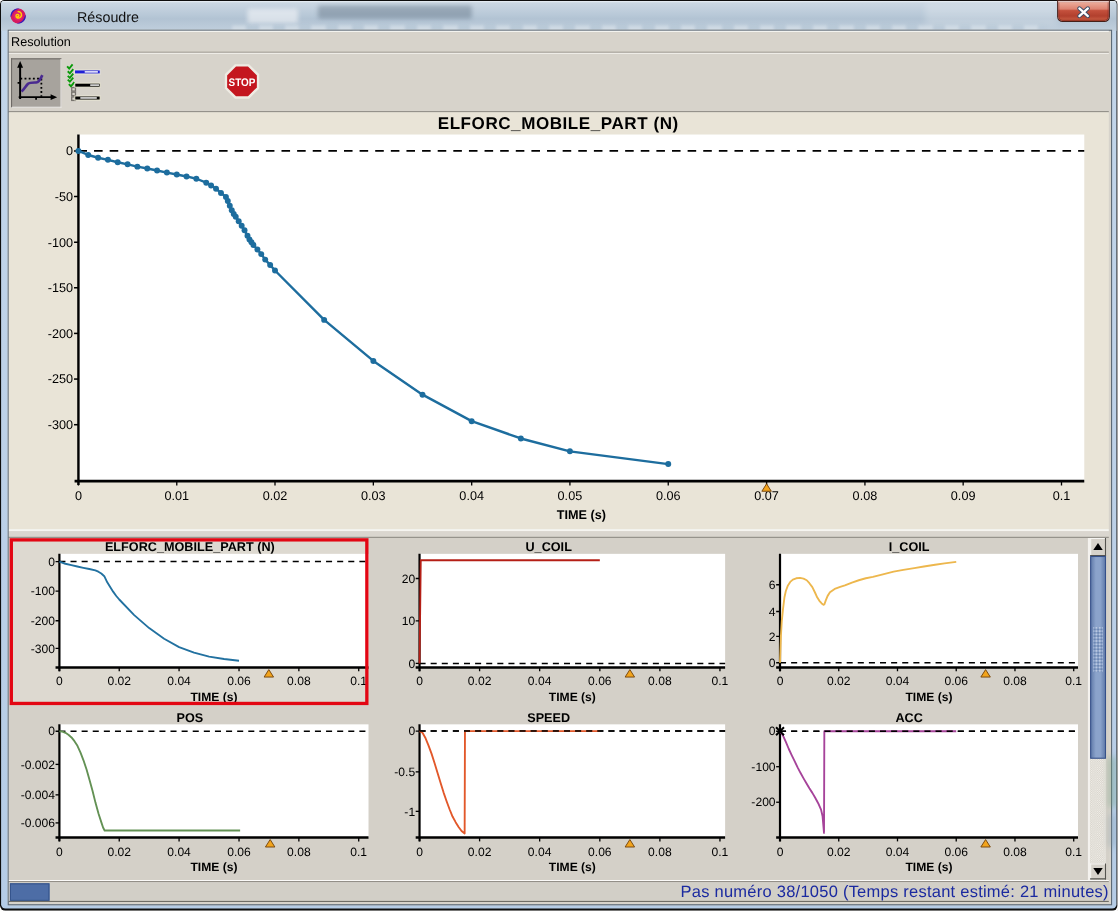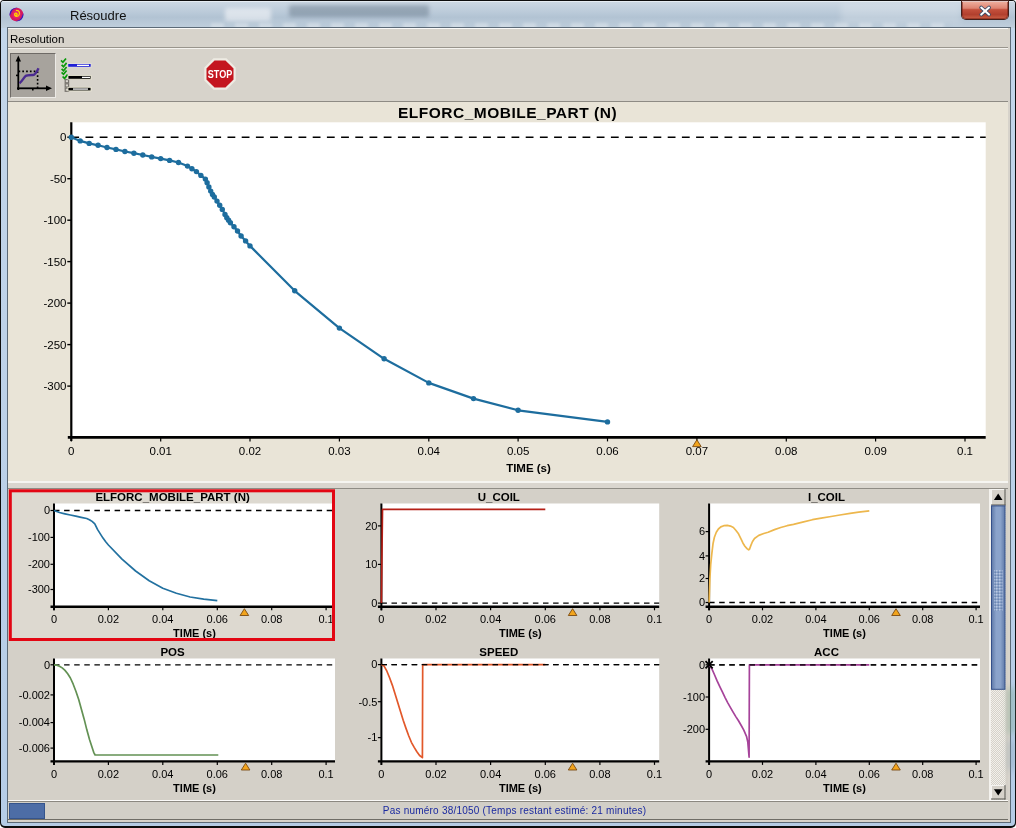--- a/index.html
+++ b/index.html
@@ -391,14 +391,14 @@
       <line x1="1005.0" y1="785" x2="1005.0" y2="799.5" stroke="#55544f" stroke-width="1"></line>
       <path d="M993.9 789.2 L1002.5 789.2 L998.2 795.4 Z" fill="#000"></path>
     </svg>
 <div class="abs" style="left:1008px;top:688px;width:7px;height:46px;background:rgba(110,160,130,.45);filter:blur(3px);"></div>
 <div class="abs" style="left:1008px;top:740px;width:7px;height:30px;background:rgba(120,150,170,.35);filter:blur(3px);"></div>
 
 <div class="abs" style="left:8px;top:800px;width:1000px;height:1px;background:#fbfaf8;"></div>
 <div class="abs" style="left:8px;top:801px;width:1000px;height:1px;background:#8b8880;"></div>
 <div class="abs" style="left:8px;top:802px;width:1000px;height:17px;background:#d2cfc7;"></div>
 <div class="abs" style="left:8.5px;top:802.5px;width:36px;height:16px;background:#4d6da6;border:1px solid #35548c;box-sizing:border-box;"></div>
-<div class="abs" style="left:8px;top:802px;width:1000px;height:17px;font-size:10px;color:#1b2aa0;text-align:center;line-height:17px;letter-spacing:0.22px;padding-left:13px;box-sizing:border-box;">Pas numéro 38/1050 (Temps restant estimé: 21 minutes)</div>
+<div class="abs" style="left:8px;top:802px;width:1000px;height:17px;font-size:15px;color:#1b2aa0;text-align:right;line-height:17px;letter-spacing:0.22px;padding-left:13px;box-sizing:border-box;">Pas numéro 38/1050 (Temps restant estimé: 21 minutes)</div>
 <div class="abs" style="left:8px;top:819px;width:1000px;height:1px;background:#6f6d66;"></div>
 </div>
 </body></html>

